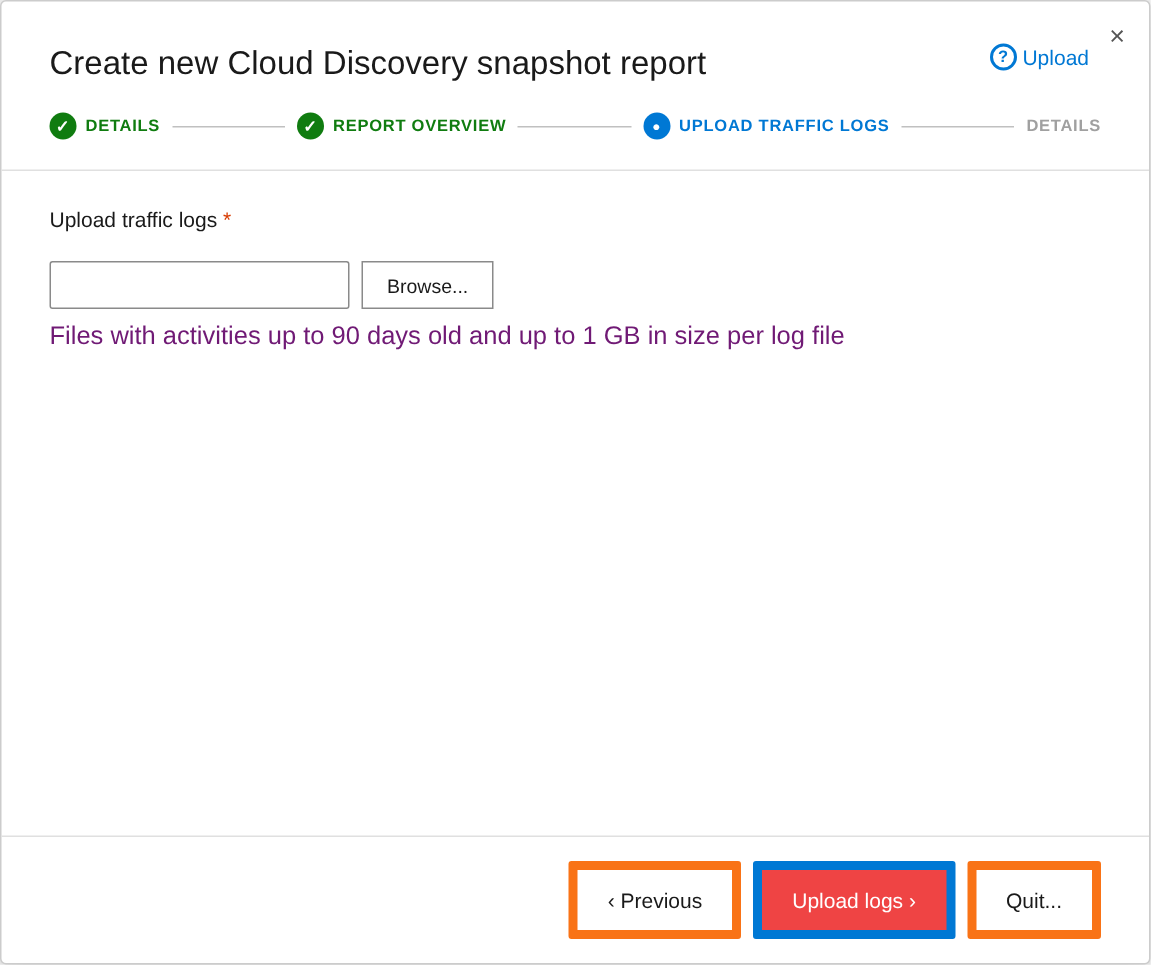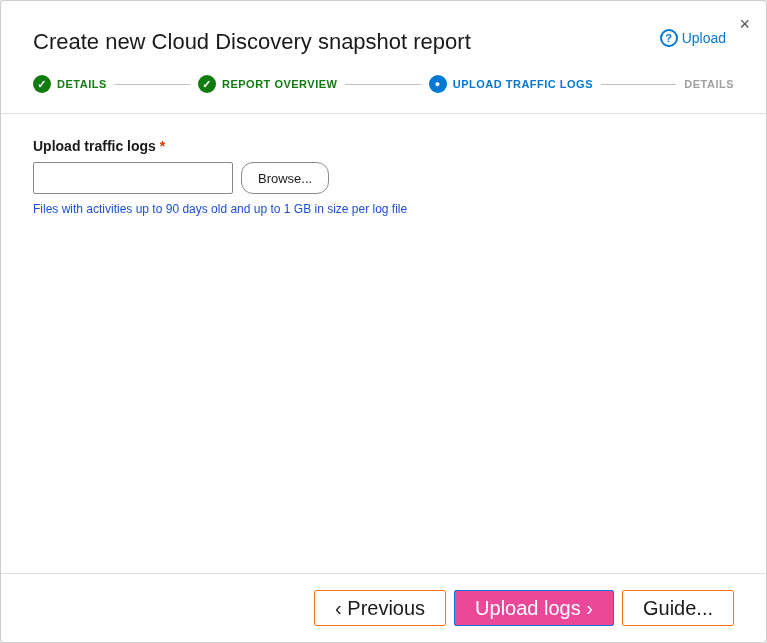--- a/index.html
+++ b/index.html
@@ -116,22 +116,22 @@
       margin: 0 0 0 0;
     }
     
     .dialog-content {
       flex: 1;
       padding: 24px 32px;
     }
     .field-label {
       font-size: 14px;
       color: #1a1a1a;
-      margin-bottom: 8px;
-      font-weight: 700;
+      margin-bottom: 20px;
+      font-weight: 400;
     }
     .field-label .required {
       color: #d83b01;
     }
     .file-input-row {
       display: flex;
       align-items: center;
       gap: 8px;
       margin-bottom: 8px;
     }
@@ -146,51 +146,51 @@
       background: #fff;
     }
     .browse-button {
       height: 32px;
       padding: 0 16px;
       border: 1px solid #8a8a8a;
       background: #fff;
       color: #1a1a1a;
       font-size: 13px;
       cursor: pointer;
-      border-radius: 12px;
+      border-radius: 0;
     }
     .file-hint {
-      font-size: 12px;
-      color: #1d4ed8;
+      font-size: 17px;
+      color: #701a75;
       margin-top: 4px;
     }
     
     .dialog-footer {
       display: flex;
       justify-content: flex-end;
       align-items: center;
       padding: 16px 32px;
       gap: 8px;
       border-top: 1px solid #e0e0e0;
     }
     .btn {
-      height: 36px;
+      height: 52px;
       padding: 0 20px;
-      font-size: 20px;
+      font-size: 14px;
       cursor: pointer;
       border-radius: 2px;
-      border: 1px solid #f97316;
+      border: 6px solid #f97316;
       background: #fff;
       color: #1a1a1a;
       display: flex;
       align-items: center;
       gap: 6px;
     }
     .btn-primary {
-      background: #ec4899;
+      background: #ef4444;
       border-color: #0078d4;
       color: #fff;
     }
   </style>
 </head>
 <body>
 
 <div class="dialog">
 
   <button class="dialog-close">×</button>
@@ -236,15 +236,15 @@
     <div class="file-input-row">
       <input type="text" class="file-text-input" readonly="" placeholder="" style="">
       <button class="browse-button">Browse...</button>
     </div>
     <div class="file-hint">Files with activities up to 90 days old and up to 1 GB in size per log file</div>
   </div>
 
   <div class="dialog-footer">
     <button class="btn">‹ Previous</button>
     <button class="btn btn-primary">Upload logs ›</button>
-    <button class="btn">Guide...</button>
+    <button class="btn">Quit...</button>
   </div>
 </div>
 
 </body></html>

